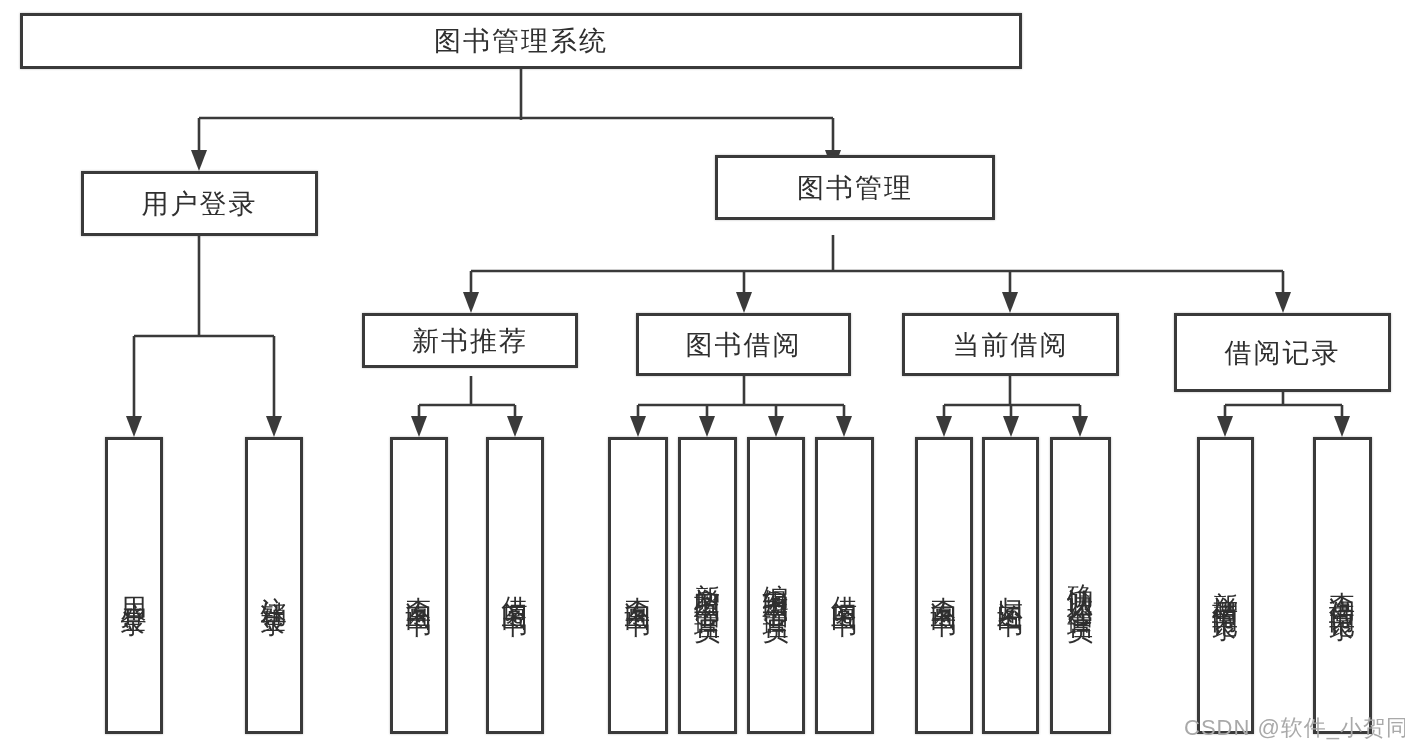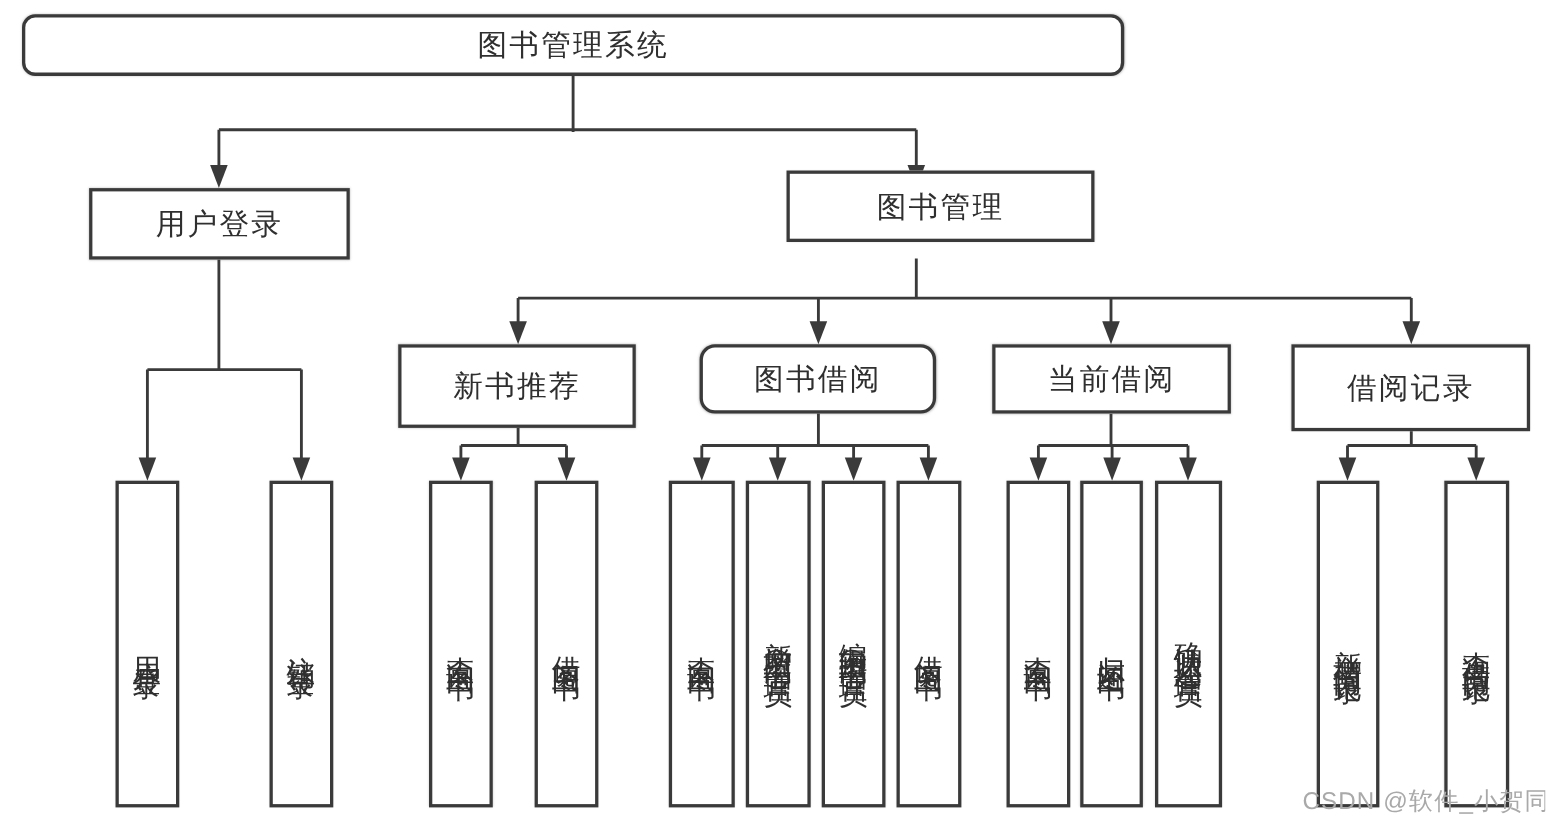--- a/index.html
+++ b/index.html
@@ -90,35 +90,35 @@
     <polygon points="699,416 715,416 707,437"></polygon>
     <polygon points="768,416 784,416 776,437"></polygon>
     <polygon points="836,416 852,416 844,437"></polygon>
     <polygon points="936,416 952,416 944,437"></polygon>
     <polygon points="1003,416 1019,416 1011,437"></polygon>
     <polygon points="1072,416 1088,416 1080,437"></polygon>
     <polygon points="1217,416 1233,416 1225,437"></polygon>
     <polygon points="1334,416 1350,416 1342,437"></polygon>
   </svg>
 
-  <div class="box" style="left:20px;top:13px;width:1002px;height:56px;border-radius:12px;">
+  <div class="box" style="left:20px;top:13px;width:1002px;height:56px;">
     <span class="h-label">图书管理系统</span>
   </div>
 
   <div class="box" style="left:81px;top:171px;width:237px;height:65px;">
     <span class="h-label">用户登录</span>
   </div>
   <div class="box" style="left:715px;top:155px;width:280px;height:65px;">
     <span class="h-label">图书管理</span>
   </div>
 
-  <div class="box" style="left:362px;top:313px;width:216px;height:76px;">
+  <div class="box" style="left:362px;top:313px;width:216px;height:55px;">
     <span class="h-label">新书推荐</span>
   </div>
-  <div class="box" style="left:636px;top:313px;width:215px;height:63px;border-radius:14px;">
+  <div class="box" style="left:636px;top:313px;width:215px;height:63px;">
     <span class="h-label">图书借阅</span>
   </div>
   <div class="box" style="left:902px;top:313px;width:217px;height:63px;align-items:center;">
     <span class="h-label">当前借阅</span>
   </div>
   <div class="box" style="left:1174px;top:313px;width:217px;height:79px;">
     <span class="h-label">借阅记录</span>
   </div>
 
   <div class="box leaf" style="left:105px;width:58px;">

